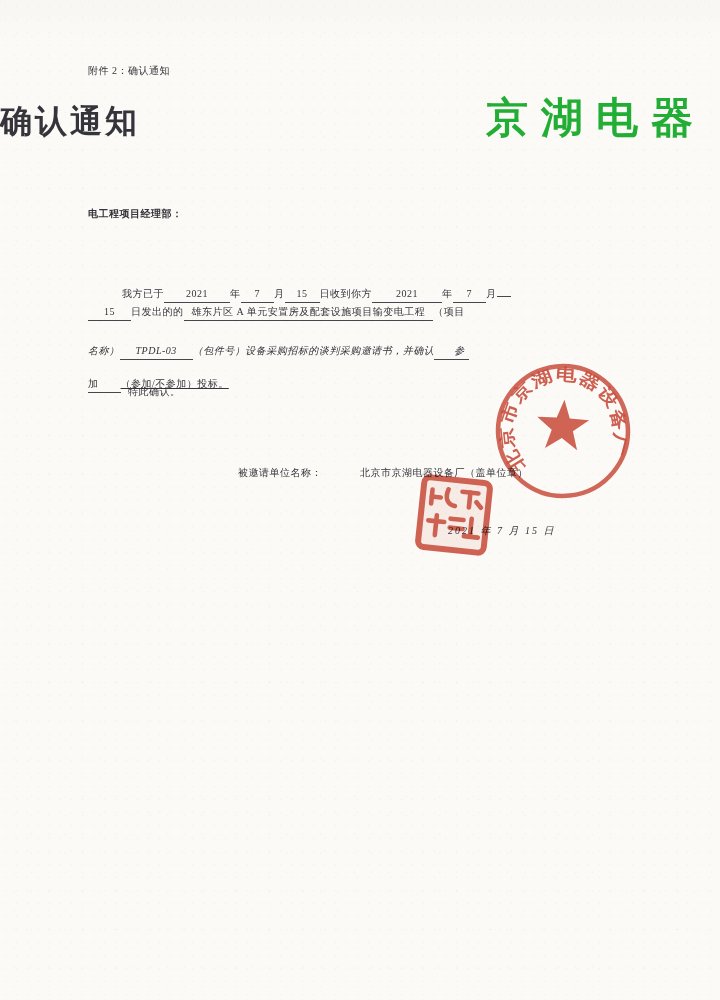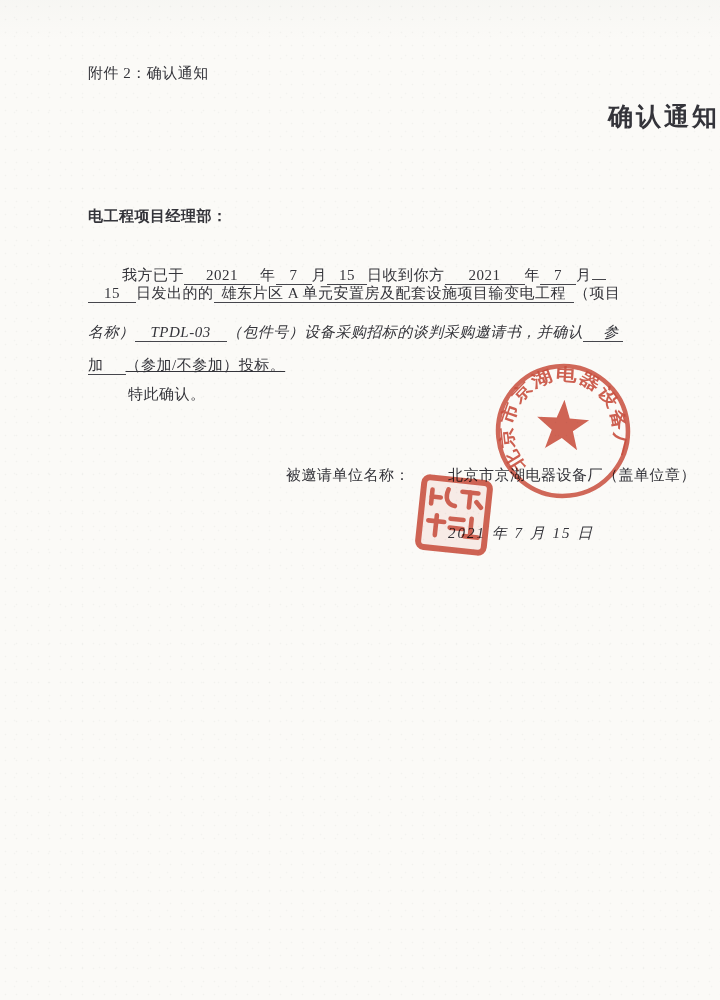--- a/index.html
+++ b/index.html
@@ -13,41 +13,42 @@
       radial-gradient(circle, rgba(60,80,70,0.04) 0.6px, transparent 1.1px),
       linear-gradient(180deg, rgba(210,215,210,0.10) 0%, rgba(255,255,255,0) 4%);
     background-size: 11px 13px, 17px 19px, 100% 100%;
     background-position: 0 0, 6px 8px, 0 0;
     font-family:"Liberation Serif", serif;
     color:#34343a;
     overflow:hidden;
   }
   .abs{position:absolute;white-space:nowrap;}
   .attachment{left:88px;top:64px;font-size:14.5px;letter-spacing:1px;}
-  .title{left:0;top:100px;width:720px;text-align:right;font-size:25px;font-weight:bold;letter-spacing:3px;font-family:"Liberation Serif",serif;}
+  .title{left:0;top:100px;width:720px;text-align:left;font-size:32px;font-weight:bold;letter-spacing:3px;font-family:"Liberation Serif",serif;}
   .watermark{
     left:486px;top:90px;font-size:42px;font-weight:900;letter-spacing:13px;
     font-family:"Liberation Sans",sans-serif;
   }
-  .bodytext{font-size:15px;letter-spacing:0.5px;}
+  .bodytext{font-size:10px;letter-spacing:0.5px;}
   .r-l1{left:122px;top:178px;}
   .r-l2{left:88px;top:207px;font-weight:bold;}
   .b-l1{left:122px;top:266px;}
   .b-l2{left:88px;top:284px;}
   .b-l3{left:88px;top:323px;font-style:italic;}
   .b-l4{left:88px;top:356px;text-decoration:underline;}
   .confirm{left:122px;top:385px;margin-left:6px;}
-  .f-invited{left:238px;top:466px;margin-left:48px;}
+  .f-invited{left:238px;top:466px;}
   .f-legal{left:238px;top:496px;}
   .f-date{left:448px;top:524px;letter-spacing:2px;font-style:italic;}
   .gap{display:inline-block;width:38px;}
   .bk{
     display:inline-block;
     border-bottom:1.5px solid #46464c;
     line-height:17px;
+    margin-top:19px;
   }
   .p22{padding:0 22px;} .p14{padding:0 14px;} .p12{padding:0 12px;}
   .p24{padding:0 24px;} .p16{padding:0 16px;} .p8{padding:0 8px;}
   .pl20{padding-left:20px;padding-right:4px;} .pr22{padding-right:22px;}
   .tail{width:14px;}
   .seal-round{
     left:492px;top:360px;width:142px;height:142px;
     mix-blend-mode:multiply;opacity:0.92;
     transform:rotate(-6deg);
   }
@@ -59,20 +60,21 @@
 </style>
 </head>
 <body>
 
 <div class="page">
 
   <div class="abs attachment bodytext">附件 2：确认通知</div>
 
   <div class="abs title">确认通知</div>
 
+  <div class="abs watermark" style="color:#22ad35;">京湖电器</div>
 
   <div class="abs bodytext r-l2">电工程项目经理部：</div>
 
   <div class="abs bodytext b-l1">
     <span>我方已于</span><span class="bk p22">2021</span><span>年</span><span class="bk p14">7</span><span>月</span><span class="bk p12">15</span><span>日收到你方</span><span class="bk p24">2021</span><span>年</span><span class="bk p14">7</span><span>月</span><span class="bk tail"></span>
   </div>
 
   <div class="abs bodytext b-l2">
     <span class="bk p16">15</span><span>日发出的的</span><span class="bk p8">雄东片区 A 单元安置房及配套设施项目输变电工程</span><span>（项目</span>
   </div>

